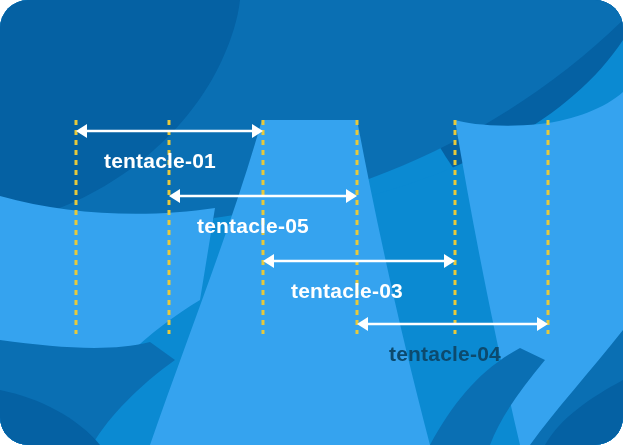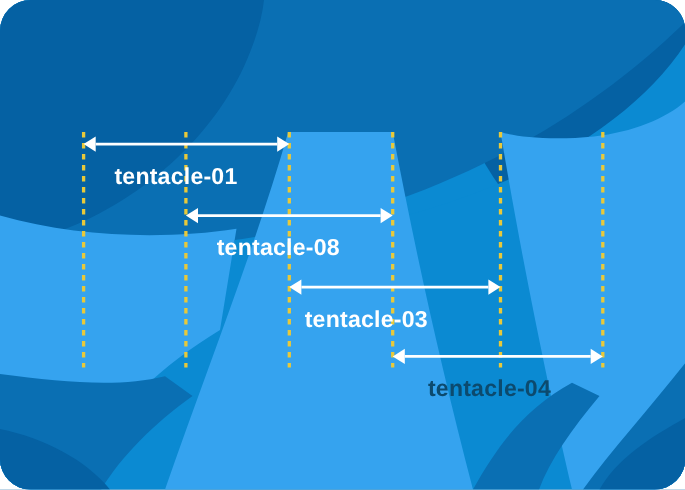--- a/index.html
+++ b/index.html
@@ -102,18 +102,18 @@
           <polygon points="455,261 444,254 444,268" fill="#ffffff" stroke="none"></polygon>
           <line x1="368" x2="537" y1="324" y2="324" stroke="#ffffff" stroke-width="2.5"></line>
           <polygon points="357,324 368,317 368,331" fill="#ffffff" stroke="none"></polygon>
           <polygon points="548,324 537,317 537,331" fill="#ffffff" stroke="none"></polygon>
         </g>
     </g>
   </svg>
 
   <div id="labels-layer">
       <div class="measure-label" style="left: 104px; top: 150px; color: rgb(255, 255, 255);">tentacle-01</div>
-      <div class="measure-label" style="left: 197px; top: 215px; color: rgb(255, 255, 255);">tentacle-08</div>
-      <div class="measure-label" style="left: 277px; top: 280px; color: rgb(255, 255, 255);">tentacle-03</div>
+      <div class="measure-label" style="left: 197px; top: 215px; color: rgb(255, 255, 255);">tentacle-05</div>
+      <div class="measure-label" style="left: 291px; top: 280px; color: rgb(255, 255, 255);">tentacle-03</div>
       <div class="measure-label" style="left: 389px; top: 343px; color: #0c4a6e;">tentacle-04</div>
     </div>
 
 </div>
 
 </body></html>

